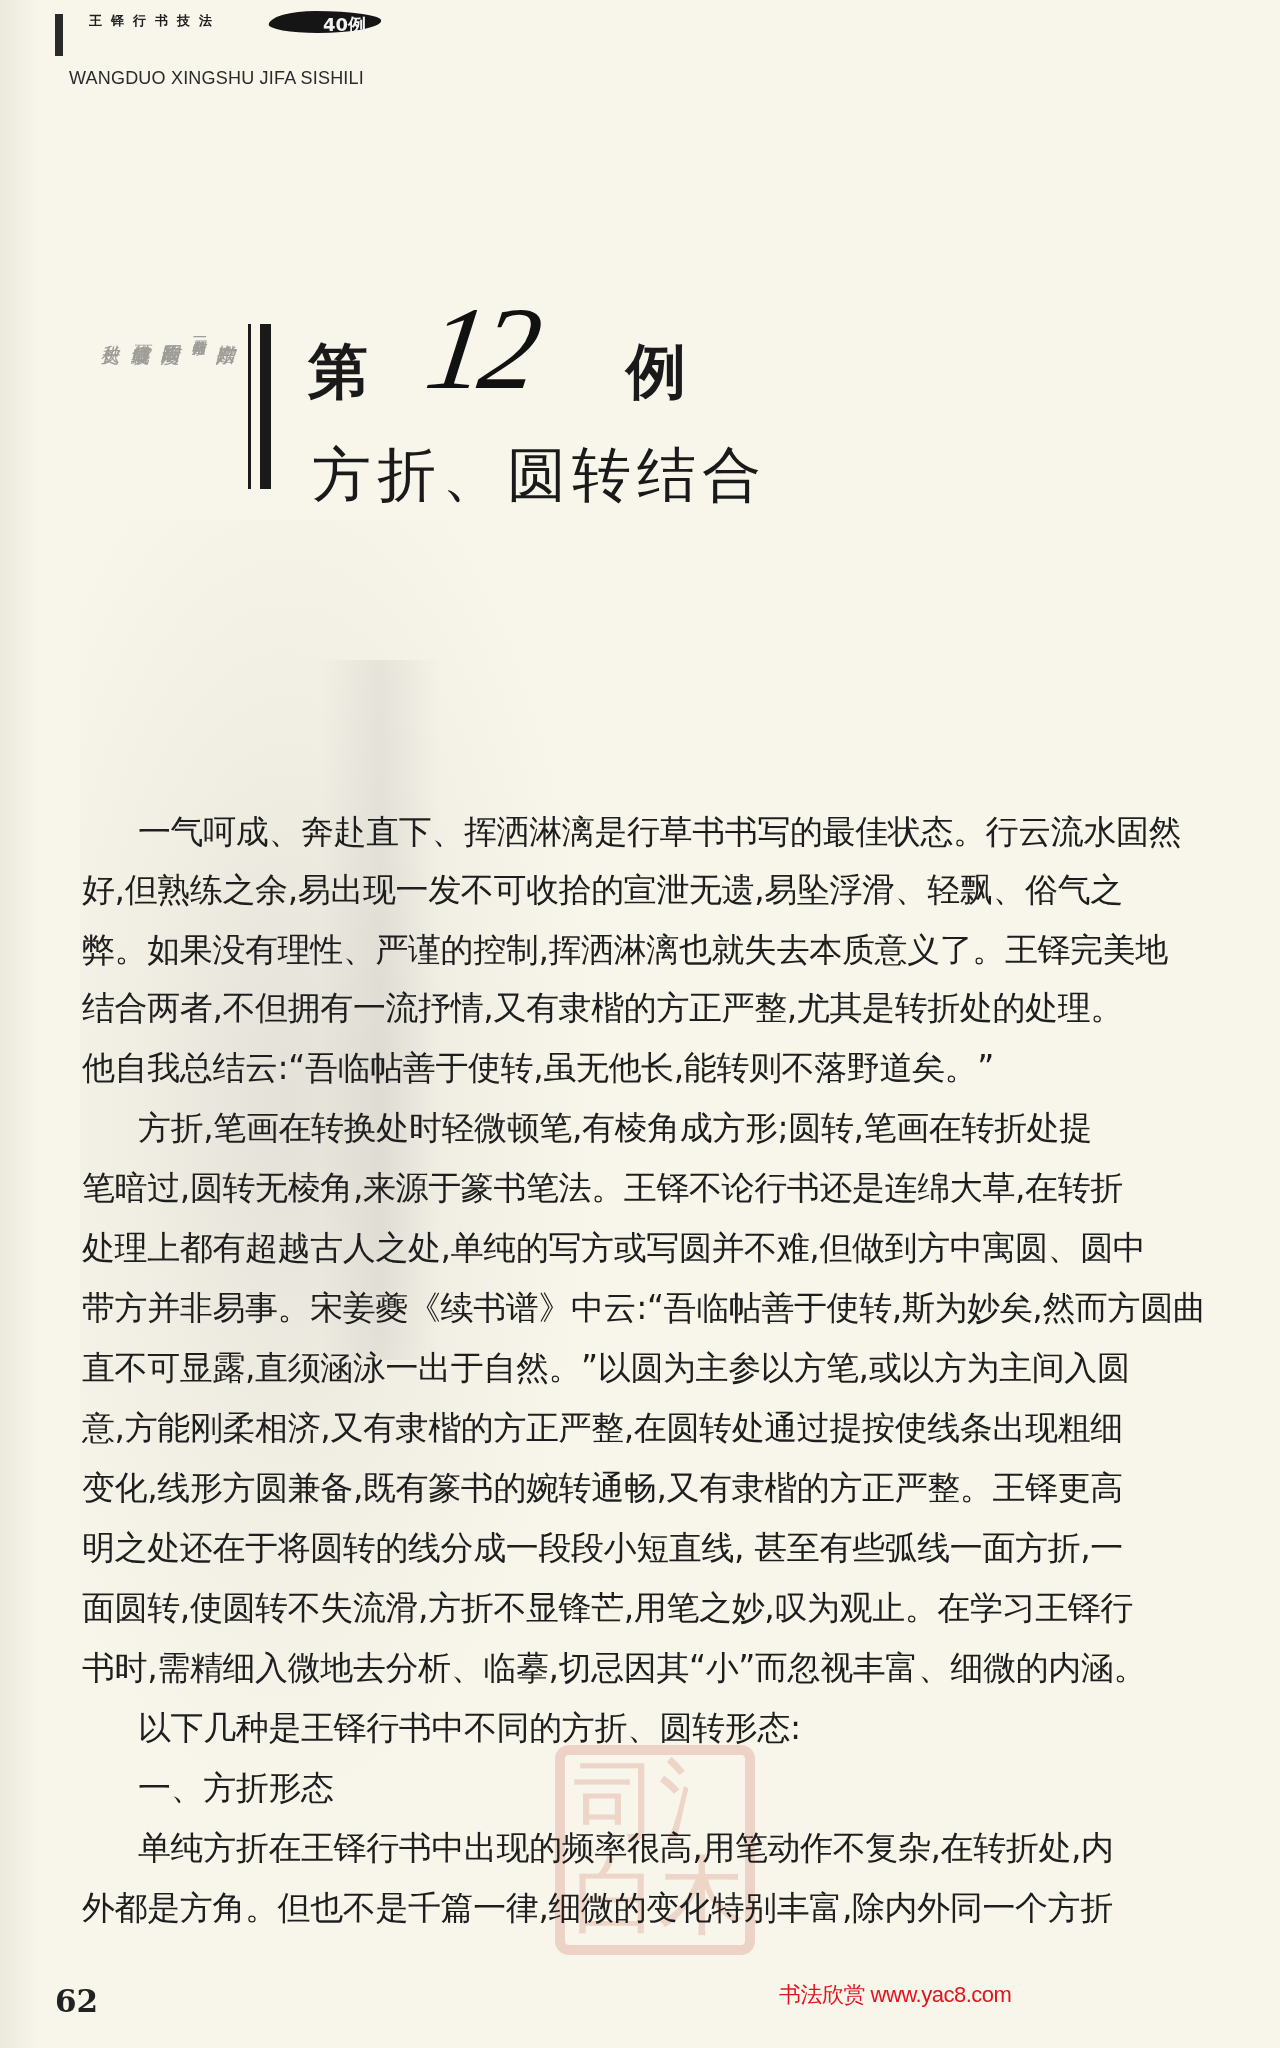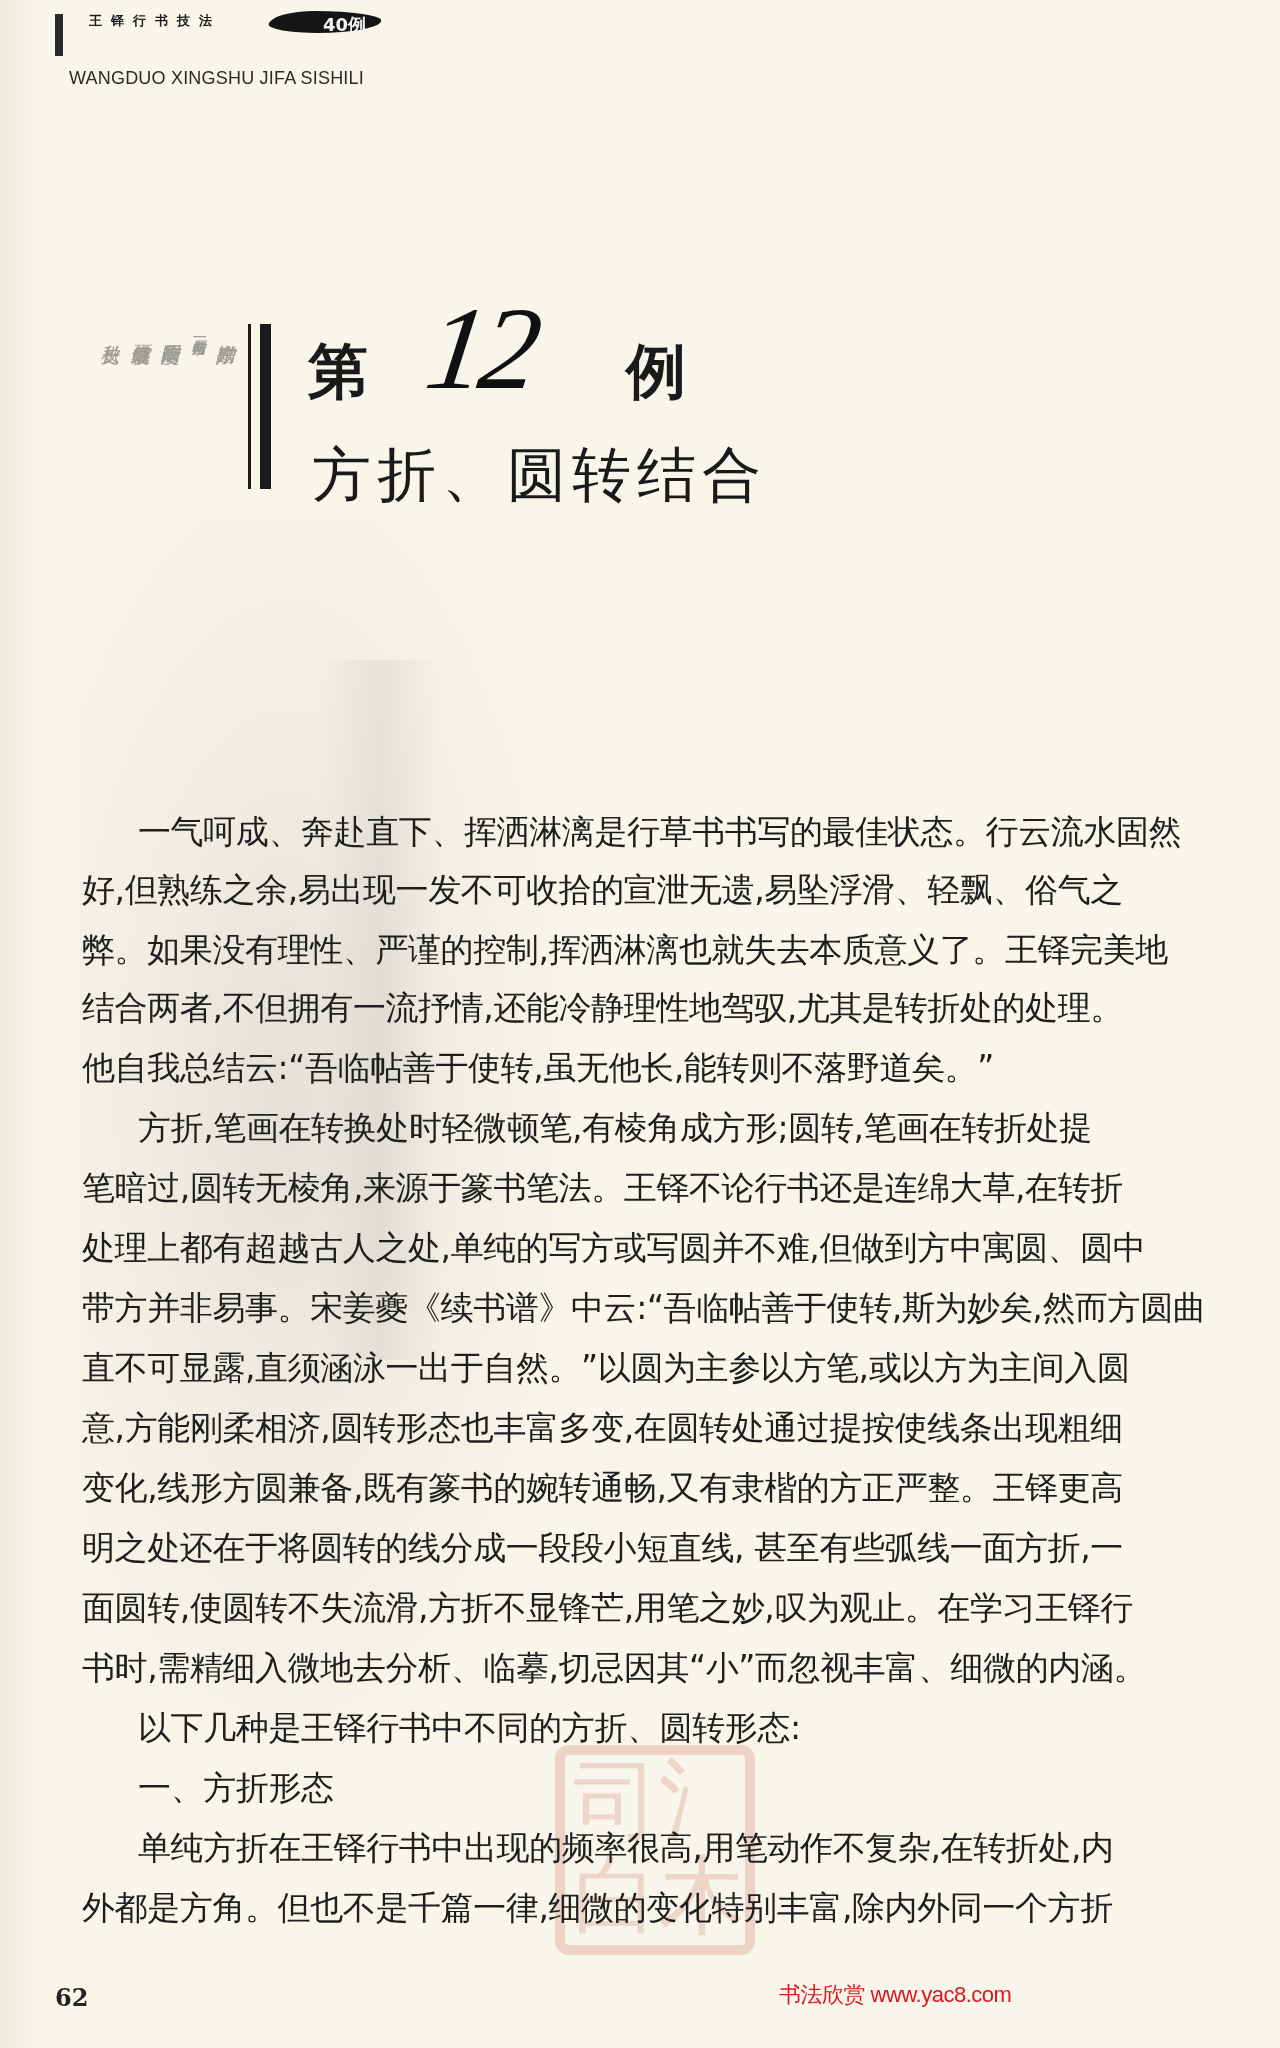--- a/index.html
+++ b/index.html
@@ -228,21 +228,21 @@
       letter-spacing: -0.4px;
     }
     .para-line.indent { left: 56px; }
 
     
     .page-number {
       position: absolute;
       left: 55px;
       top: 1983px;
       font-family: "DejaVu Serif", serif;
-      font-size: 24px;
+      font-size: 31px;
       font-weight: bold;
       color: #222;
     }
     .watermark {
       position: absolute;
       left: 779px;
       top: 1980px;
       font-family: Liberation Sans, sans-serif;
       font-size: 22px;
       color: #e0141e;
@@ -286,28 +286,28 @@
   <span class="seal-glyph g1">司</span>
   <span class="seal-glyph g2">氵</span>
   <span class="seal-glyph g3">白</span>
   <span class="seal-glyph g4">木</span>
 </div>
 
 <div class="body-text">
   <div class="para-line indent" style="top:0px">一气呵成、奔赴直下、挥洒淋漓是行草书书写的最佳状态。行云流水固然</div>
   <div class="para-line" style="top:58px">好,但熟练之余,易出现一发不可收拾的宣泄无遗,易坠浮滑、轻飘、俗气之</div>
   <div class="para-line" style="top:118px">弊。如果没有理性、严谨的控制,挥洒淋漓也就失去本质意义了。王铎完美地</div>
-  <div class="para-line" style="top:176px">结合两者,不但拥有一流抒情,还能冷静理性地驾驭,尤其是转折处的处理。</div>
+  <div class="para-line" style="top:176px">结合两者,不但拥有一流抒情,又有隶楷的方正严整,尤其是转折处的处理。</div>
   <div class="para-line" style="top:236px">他自我总结云:“吾临帖善于使转,虽无他长,能转则不落野道矣。”</div>
   <div class="para-line indent" style="top:296px">方折,笔画在转换处时轻微顿笔,有棱角成方形;圆转,笔画在转折处提</div>
   <div class="para-line" style="top:356px">笔暗过,圆转无棱角,来源于篆书笔法。王铎不论行书还是连绵大草,在转折</div>
   <div class="para-line" style="top:416px">处理上都有超越古人之处,单纯的写方或写圆并不难,但做到方中寓圆、圆中</div>
   <div class="para-line" style="top:476px">带方并非易事。宋姜夔《续书谱》中云:“吾临帖善于使转,斯为妙矣,然而方圆曲</div>
   <div class="para-line" style="top:536px">直不可显露,直须涵泳一出于自然。”以圆为主参以方笔,或以方为主间入圆</div>
-  <div class="para-line" style="top:596px">意,方能刚柔相济,圆转形态也丰富多变,在圆转处通过提按使线条出现粗细</div>
+  <div class="para-line" style="top:596px">意,方能刚柔相济,又有隶楷的方正严整,在圆转处通过提按使线条出现粗细</div>
   <div class="para-line" style="top:656px">变化,线形方圆兼备,既有篆书的婉转通畅,又有隶楷的方正严整。王铎更高</div>
   <div class="para-line" style="top:716px">明之处还在于将圆转的线分成一段段小短直线, 甚至有些弧线一面方折,一</div>
   <div class="para-line" style="top:776px">面圆转,使圆转不失流滑,方折不显锋芒,用笔之妙,叹为观止。在学习王铎行</div>
   <div class="para-line" style="top:836px">书时,需精细入微地去分析、临摹,切忌因其“小”而忽视丰富、细微的内涵。</div>
   <div class="para-line indent" style="top:896px">以下几种是王铎行书中不同的方折、圆转形态:</div>
   <div class="para-line indent" style="top:956px">一、方折形态</div>
   <div class="para-line indent" style="top:1016px">单纯方折在王铎行书中出现的频率很高,用笔动作不复杂,在转折处,内</div>
   <div class="para-line" style="top:1076px">外都是方角。但也不是千篇一律,细微的变化特别丰富,除内外同一个方折</div>
 </div>
 

